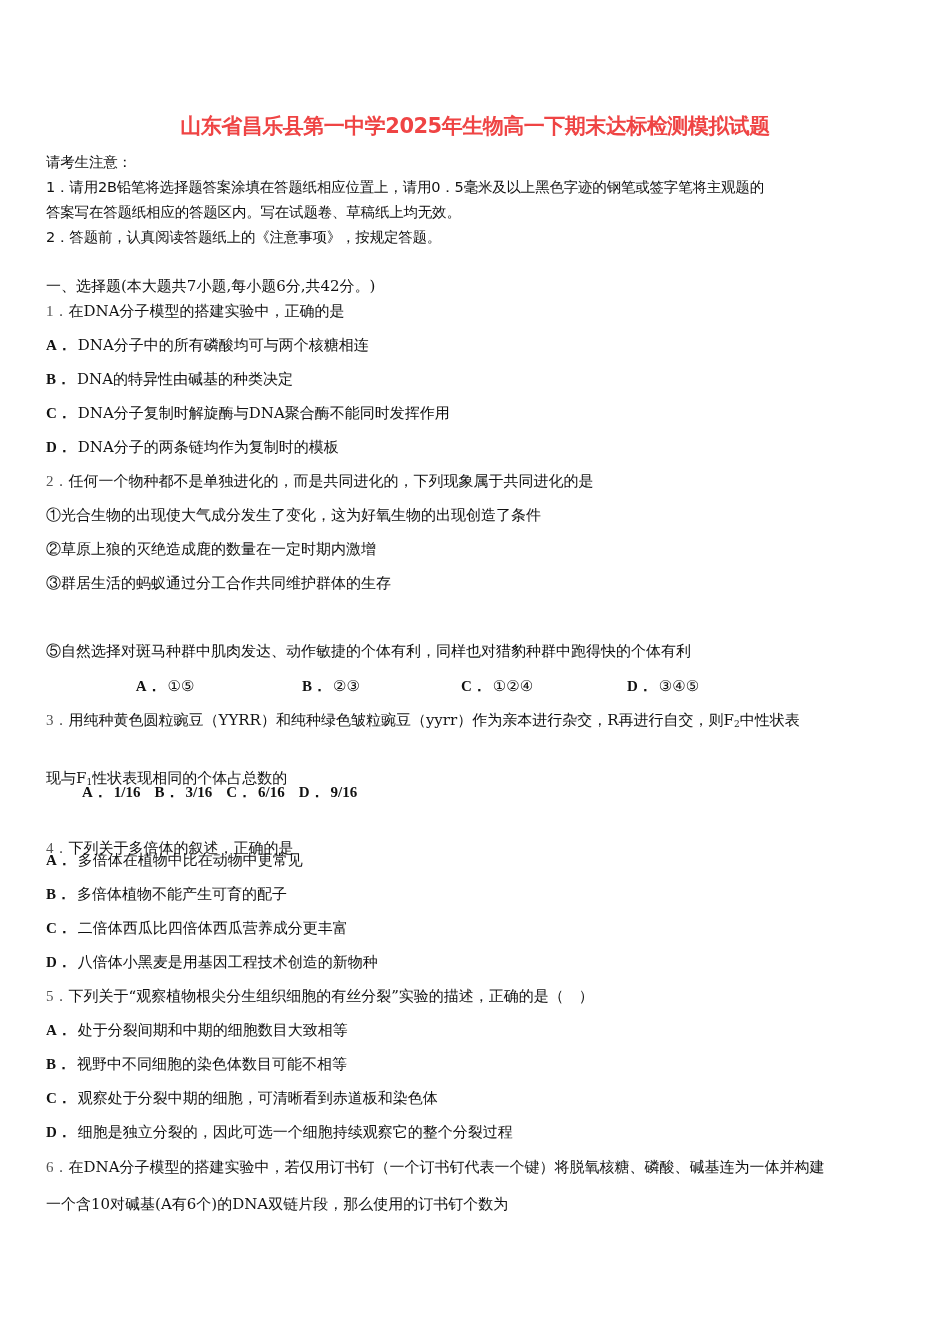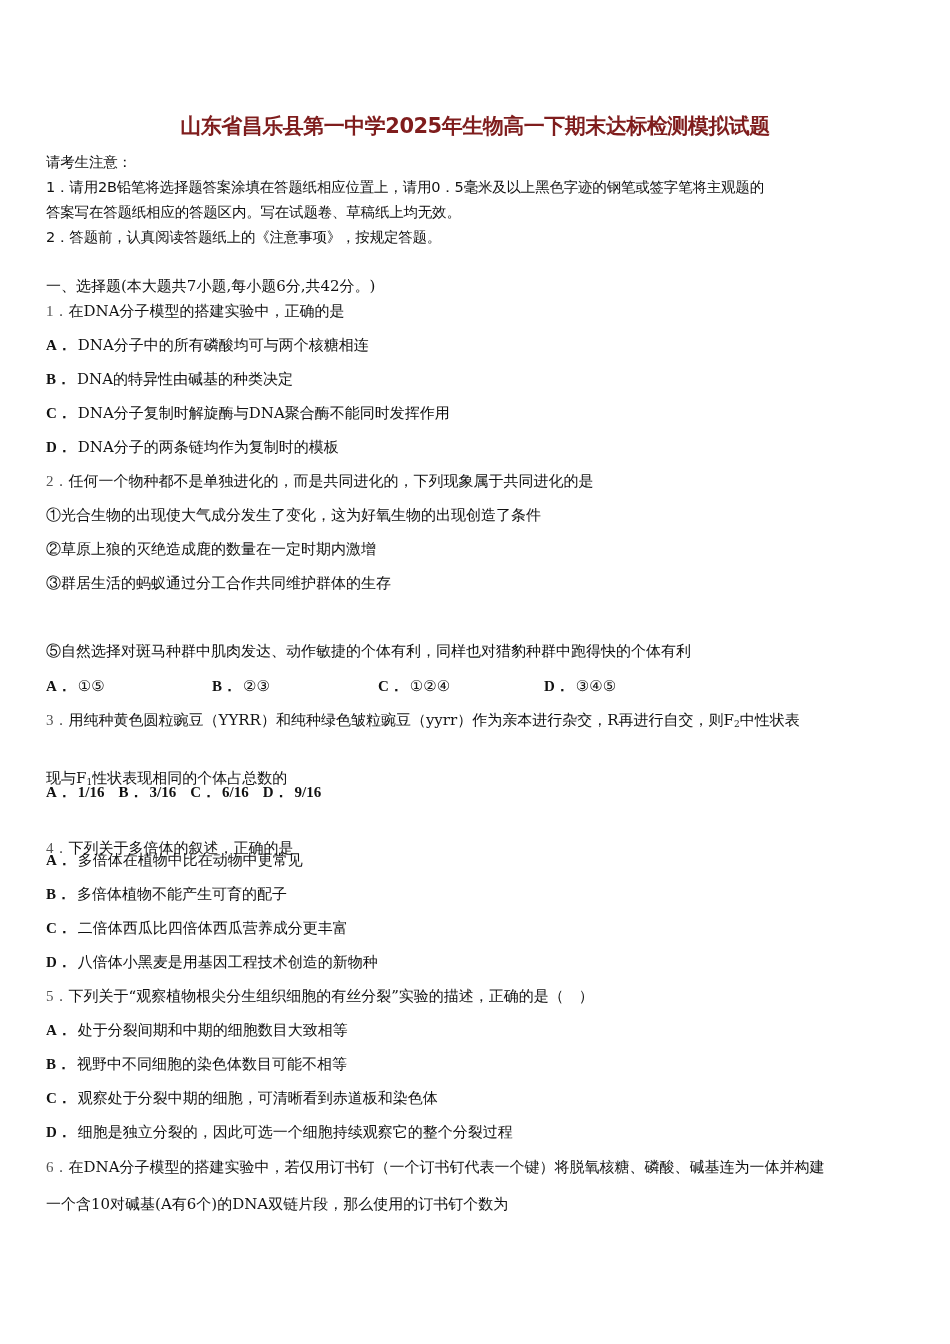--- a/index.html
+++ b/index.html
@@ -25,29 +25,30 @@
     .title {
       position: absolute;
       left: 0;
       top: 112px;
       width: 950px;
       text-align: center;
       font-family: "DejaVu Sans", "Liberation Sans", sans-serif;
       font-weight: bold;
       font-size: 21px;
       letter-spacing: -0.5px;
-      color: #7f1d1d;
+      color: #ef4444;
     }
     .line {
       position: absolute;
       left: 46px;
       white-space: nowrap;
       font-size: 15px;
       line-height: 20px;
       color: #111;
+      text-align: center;
     }
     .notice {
       font-family: "DejaVu Sans", "Liberation Sans", sans-serif;
       font-size: 14.5px;
       letter-spacing: -0.2px;
     }
     .num {
       color: #555;
       font-family: "Liberation Serif", "DejaVu Serif", serif;
     }
@@ -55,20 +56,21 @@
       font-weight: bold;
       font-family: "Liberation Serif", "DejaVu Serif", serif;
       margin-right: 6px;
     }
     .b {
       font-weight: bold;
       font-family: "Liberation Serif", "DejaVu Serif", serif;
     }
     .inline-opts {
       display: flex;
+      margin-left: 36px;
     }
     .inline-opts .opt {
       width: 166px;
     }
     sub {
       font-size: 9px;
       vertical-align: -2px;
     }
   </style>
 </head>

